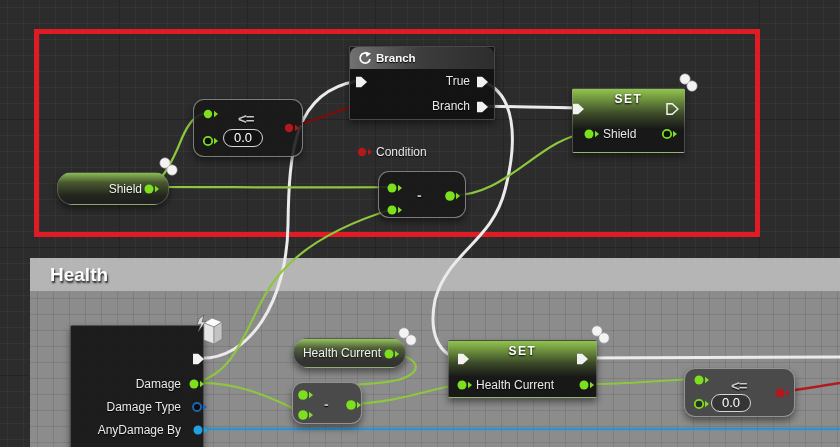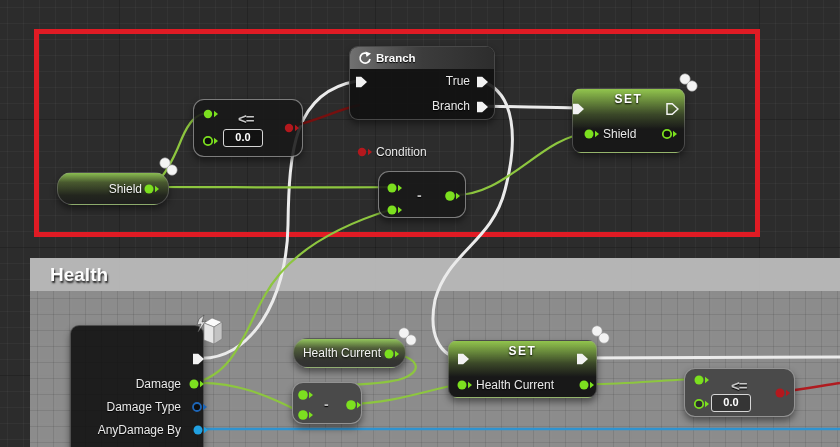--- a/index.html
+++ b/index.html
@@ -25,21 +25,21 @@
       linear-gradient(rgba(0,0,0,.09) 1px,transparent 1px),
       linear-gradient(90deg,rgba(0,0,0,.09) 1px,transparent 1px);
     background-size:16px 16px;background-position:-9px -9px;}
   
   .red-rect{position:absolute;left:34px;top:29px;width:726px;height:208px;z-index:2;
     border:5px solid var(--selred,#e01b24);box-sizing:border-box;}
   
   svg.wires{position:absolute;left:0;top:0;z-index:3;pointer-events:none;}
   svg.overlay{position:absolute;left:0;top:0;z-index:6;pointer-events:none;}
   
-  .node{position:absolute;z-index:4;box-sizing:border-box;border-radius:9px;
+  .node{position:absolute;z-index:4;box-sizing:border-box;border-radius:2px;
     border:1px solid rgba(160,160,160,.38);box-shadow:0 4px 7px rgba(0,0,0,.45);}
   .node-dark{background:rgba(17,17,17,.90);}
   .compact{border-radius:11px;border:1.5px solid rgba(205,205,205,.55);}
   .compact.on-dark{background:rgba(24,24,24,.88);}
   .compact.on-light{background:#4a4a4a;}
   .header{position:absolute;left:0;top:0;right:0;height:22px;border-radius:8px 8px 0 0;
     display:flex;align-items:center;padding-left:7px;box-sizing:border-box;}
   .hdr-branch{background:linear-gradient(90deg,#717171,#3c3c3c 50%,#2d2d2d);}
   .hdr-event{background:linear-gradient(90deg,#9c2025,#5f1215 55%,#470d10);}
   .node-title{font-size:11.5px;font-weight:bold;color:#fff;text-shadow:0 1px 1px #000;margin-left:5px;}
@@ -47,22 +47,22 @@
     background-image:linear-gradient(180deg,rgba(152,206,80,.95),rgba(88,112,54,.55) 40%,rgba(24,24,24,0) 64%);}
   .set-title{position:absolute;top:3px;left:0;right:0;text-align:center;
     font-size:12px;font-weight:bold;letter-spacing:1.5px;color:#fff;text-shadow:0 1px 2px #000;}
   .pill{border-radius:15px;border:1px solid rgba(150,150,150,.4);
     background:linear-gradient(180deg,#8abd51 0%,#49592f 30%,#23261e 72%,#1e1e1e 100%);}
   .pill.lighter{background:linear-gradient(180deg,#93c55c 0%,#51603a 32%,#343531 75%,#323232 100%);}
   .pill-label{position:absolute;top:0;bottom:0;display:flex;align-items:center;
     font-size:12px;color:#f2f2f2;text-shadow:0 1px 2px #000;}
   .row{position:absolute;font-size:12px;color:#e9e9e9;text-shadow:0 1px 1px #000;height:13px;line-height:13px;}
   .pin{position:absolute;}
-  .valbox{position:absolute;border:1.5px solid #d6d6d6;border-radius:3px;background:rgba(0,0,0,.28);
-    color:#fff;font-size:11px;text-align:center;line-height:15px;font-weight:bold;}
+  .valbox{position:absolute;border:1.5px solid #d6d6d6;border-radius:9px;background:rgba(0,0,0,.28);
+    color:#fff;font-size:13px;text-align:center;line-height:15px;}
   .op{position:absolute;font-weight:bold;color:#c9c9c9;text-shadow:0 1px 1px #000;}
   .op-le{font-size:15px;letter-spacing:-1px;}
   .op-minus{font-size:14px;color:#bdbdbd;}
 </style>
 </head>
 <body>
 
 <div class="canvas">
 
   <div class="comment-header">

